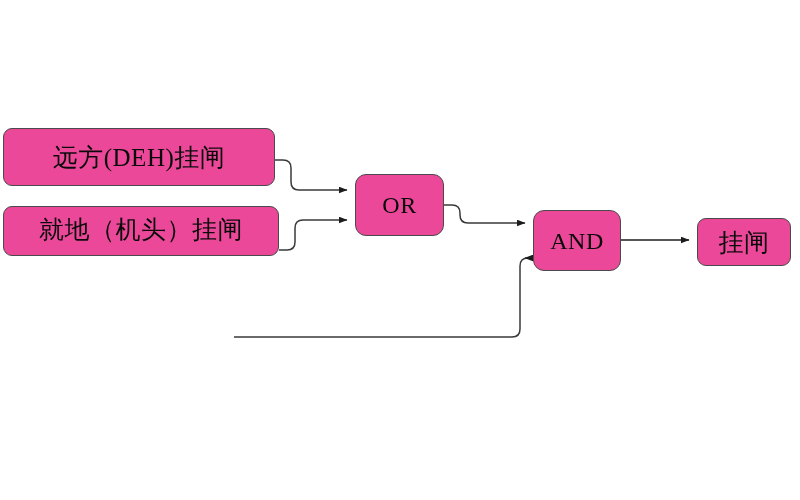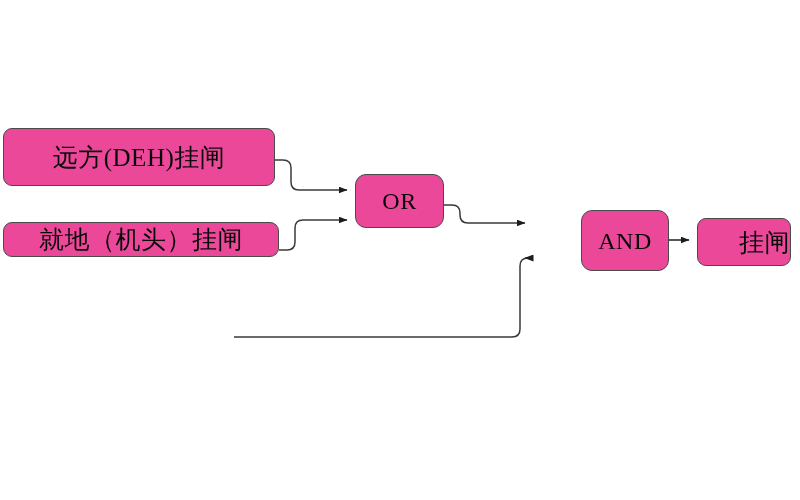--- a/index.html
+++ b/index.html
@@ -50,25 +50,25 @@
     font-size: 25px;
   }
   .gate-node {
     font-size: 24px;
     border-radius: 11px;
     letter-spacing: 1px;
   }
 
   
   #node-remote-deh   { left: 3px;   top: 128px; width: 272px; height: 58px; }
-  #node-local-head   { left: 3px;   top: 222px; width: 276px; height: 35px; }
+  #node-local-head   { left: 3px;   top: 206px; width: 276px; height: 50px; font-family: Liberation Mono, monospace; }
   #node-ets-reset    { left: 3px;   top: 315px; width: 231px; height: 46px; }
-  #node-or-gate      { left: 355px; top: 174px; width: 89px;  height: 54px; }
-  #node-and-gate     { left: 533px; top: 210px; width: 88px;  height: 61px; margin-left: 48px; }
-  #node-output-latch { left: 697px; top: 218px; width: 94px;  height: 48px; justify-content: flex-end; }
+  #node-or-gate      { left: 355px; top: 174px; width: 89px;  height: 62px; }
+  #node-and-gate     { left: 533px; top: 210px; width: 88px;  height: 61px; }
+  #node-output-latch { left: 697px; top: 218px; width: 94px;  height: 48px; }
 </style>
 </head>
 <body>
 
 <div id="diagram-canvas">
 
   <svg class="wire-layer" viewBox="0 0 800 500" width="800" height="500" xmlns="http://www.w3.org/2000/svg">
     <defs>
       <marker id="arrowhead" markerWidth="9" markerHeight="7" refX="8.5" refY="3.5" orient="auto" markerUnits="userSpaceOnUse">
         <path d="M0,0 L9,3.5 L0,7 Z" fill="#1c1c1c"></path>

